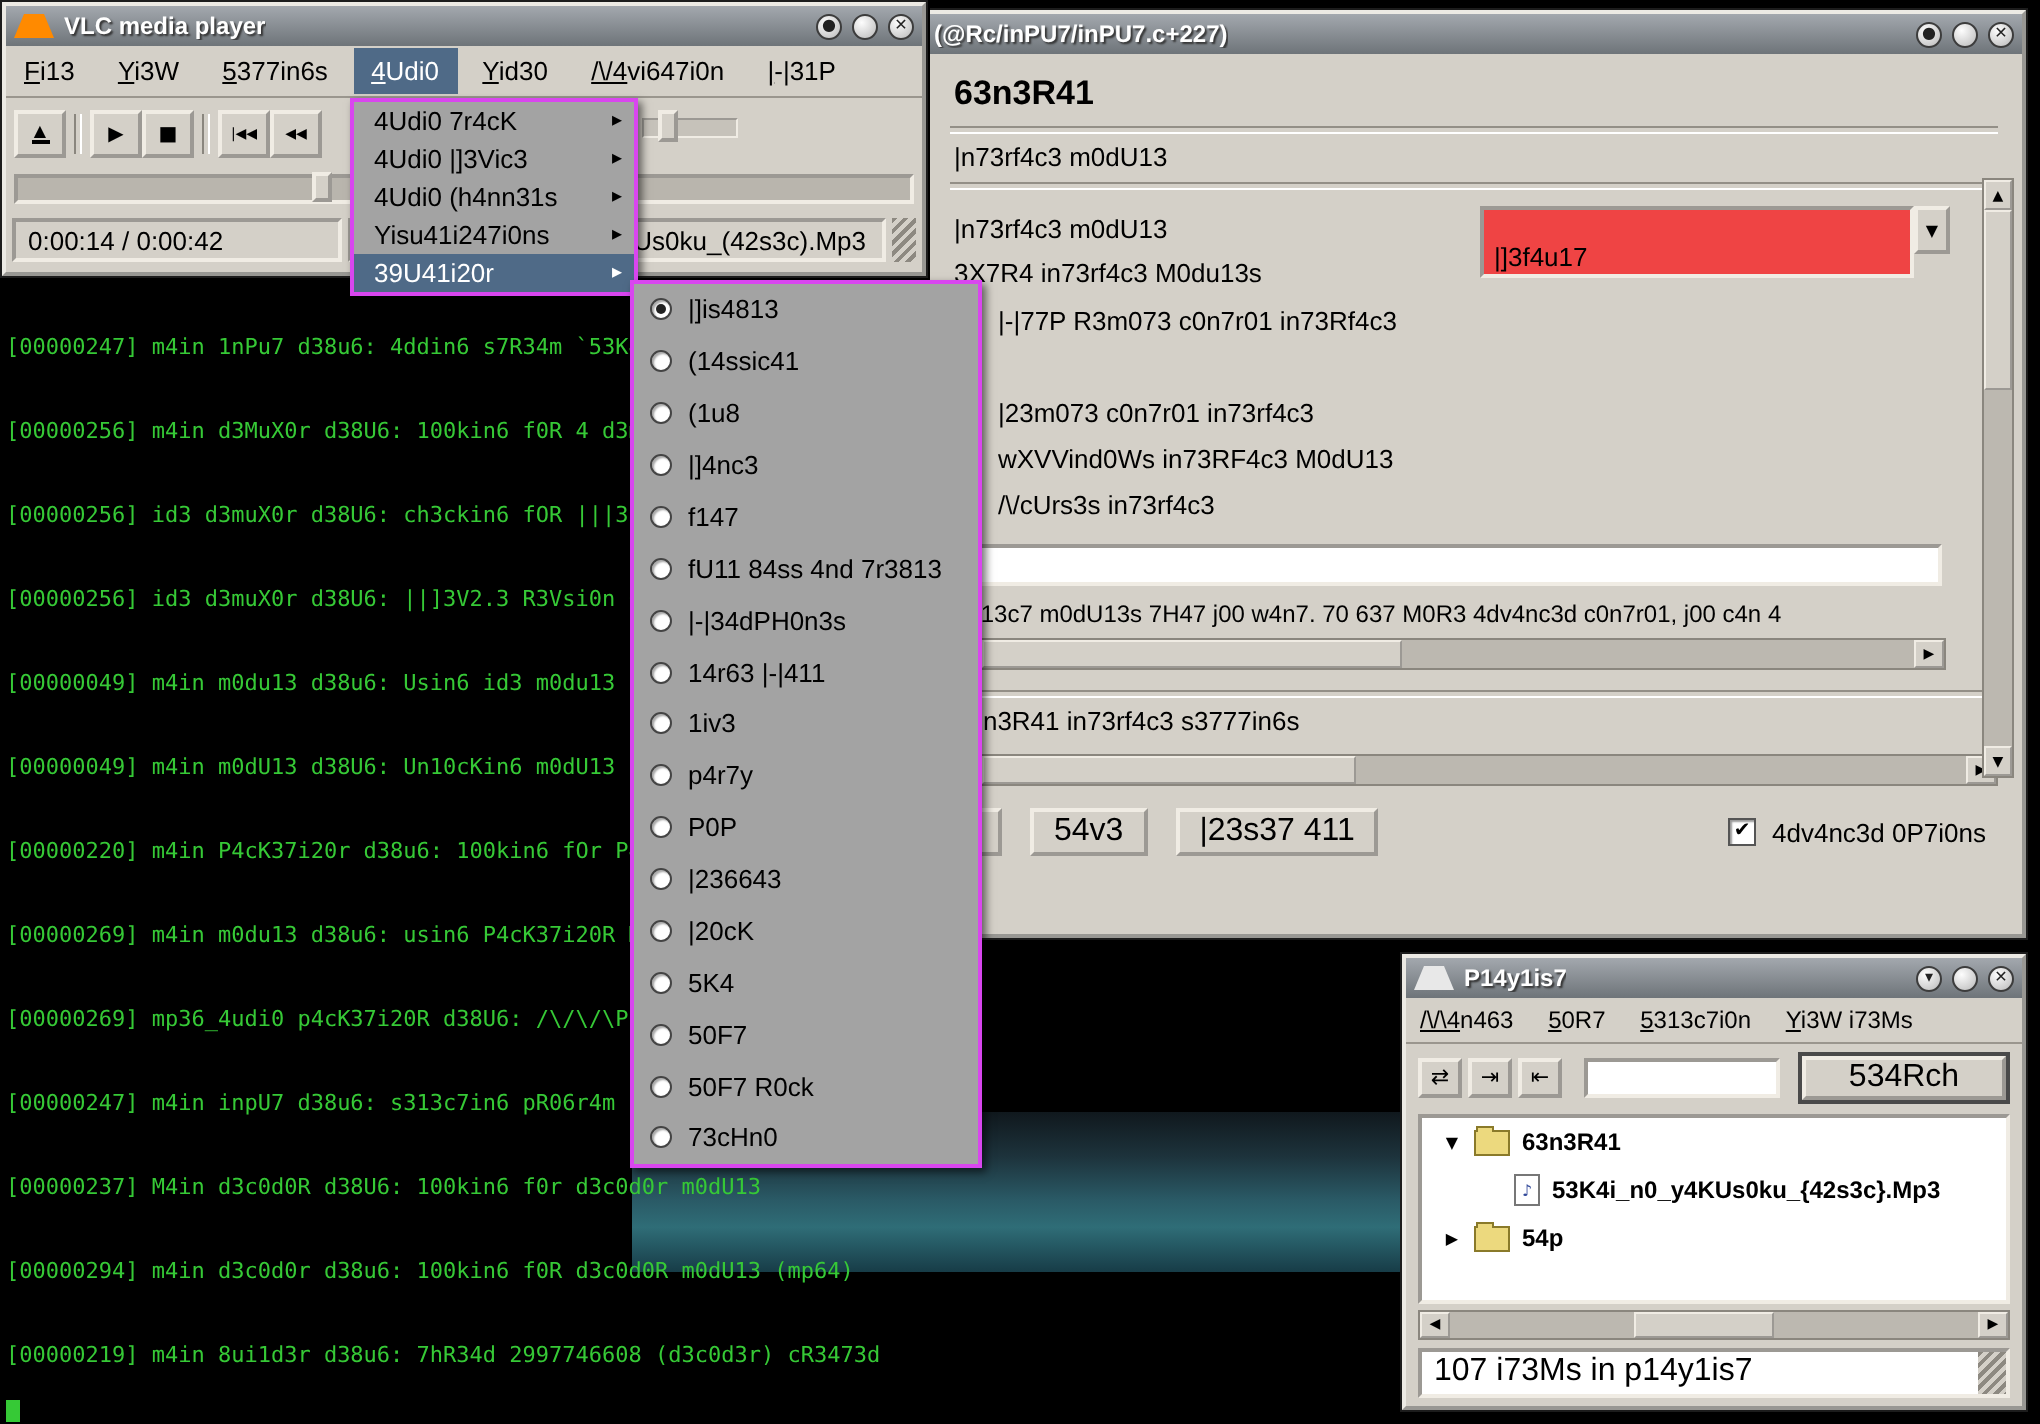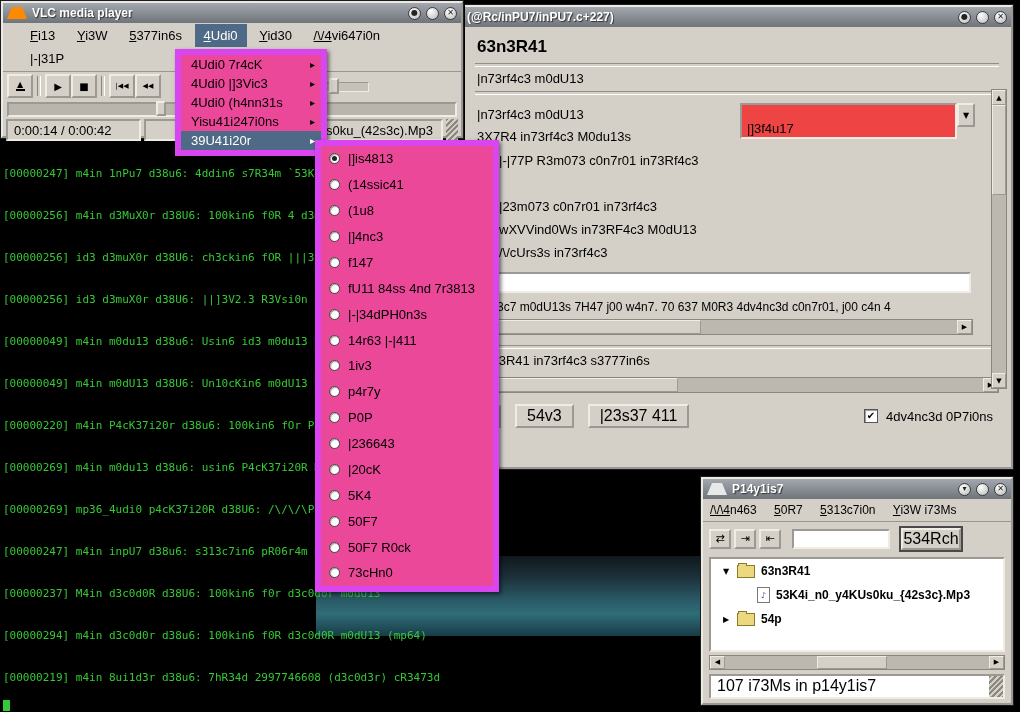--- a/index.html
+++ b/index.html
@@ -25,25 +25,25 @@
   .tb-sp{flex:1;}
   .tbtn{width:13px;height:13px;border-radius:50%;flex:0 0 13px;
         background:radial-gradient(circle at 35% 30%,#fdfdfd,#b9b9b9);
         border:1px solid #3c3c3c;display:flex;align-items:center;justify-content:center;
         font-size:8px;line-height:8px;color:#222;font-weight:normal;text-shadow:none;box-sizing:border-box;}
   .cone{width:0;height:0;border-left:5px solid transparent;border-right:5px solid transparent;
         border-bottom:12px solid #ff8a00;flex:0 0 10px;}
   .grip{background:repeating-linear-gradient(135deg,#8d8981 0 2px,#d4d0c8 2px 4px);}
 
   
-  .menubar{background:#d4d0c8;border-bottom:1px solid #9a968e;padding:1px 18px;}
+  .menubar{background:#d4d0c8;border-bottom:1px solid #9a968e;padding:1px 0;}
   .menubar .mi{display:inline-block;padding:4px 9px;}
   .menubar .mi::first-letter{text-decoration:underline;}
   .menubar .mi.active{background:#4f6a87;color:#fff;}
-  .menu-panel{position:absolute;background:#ec4899;border:6px solid #d946ef;
+  .menu-panel{position:absolute;background:#a3a3a3;border:2px solid #d946ef;
               box-shadow:2px 2px 4px rgba(0,0,0,.55);font-size:13px;}
   .menu-item{height:19px;display:flex;align-items:center;padding:0 6px 0 10px;gap:6px;}
   .menu-item .arrow{margin-left:auto;font-size:10px;}
   .menu-item.hl,.eq-item.hl{background:#4f6a87;color:#fff;}
   .eq-item{display:flex;align-items:center;gap:8px;padding:0 8px;flex:1;}
   .radio{width:9px;height:9px;border-radius:50%;border:1px solid #444;background:#fff;
          box-shadow:inset 1px 1px 1px #aaa;position:relative;flex:0 0 9px;}
   .radio.sel::after{content:"";position:absolute;left:2px;top:2px;width:5px;height:5px;border-radius:50%;background:#222;}
 
   
@@ -72,21 +72,21 @@
   .vsb .thumb{position:absolute;left:0;right:0;background:#d4d0c8;border:1px outset #f0ece4;box-sizing:border-box;}
 
   
   #vlc{left:0;top:0;width:462px;height:137px;z-index:20;}
   #vlc-toolbar{height:32px;display:flex;align-items:center;padding:2px 4px;position:relative;}
   #vlc-slider-row{height:18px;padding:2px 4px;}
   #vlc-progress{height:11px;border:2px inset #f0ece4;background:#b9b5ad;position:relative;}
   #vlc-progress .thumb{position:absolute;left:33%;top:-3px;width:10px;height:15px;
         background:#d4d0c8;border:2px outset #f0ece4;box-sizing:border-box;}
   #vlc-time-row{height:26px;display:flex;align-items:center;padding:0 3px;gap:3px;}
-  #time-panel{width:135px;height:22px;display:flex;align-items:center;padding:0 6px;}
+  #time-panel{width:165px;height:22px;display:flex;align-items:center;padding:0 6px;}
   #marquee-panel{flex:1;height:22px;display:flex;align-items:center;justify-content:flex-end;
                  padding:0 8px;overflow:hidden;white-space:nowrap;}
   #vol{position:absolute;left:318px;top:10px;width:46px;height:8px;border:1px inset #f0ece4;background:#c6c2ba;}
   #vol .thumb{position:absolute;left:7px;top:-5px;width:10px;height:16px;background:#d4d0c8;
               border:2px outset #f0ece4;box-sizing:border-box;}
   .eject-wrap{display:flex;flex-direction:column;align-items:center;line-height:7px;}
   .eject-bar{width:9px;height:2px;background:#000;margin-top:1px;}
 
   
   #audio-menu{left:175px;top:49px;width:140px;z-index:40;}
@@ -114,21 +114,21 @@
   #partial-btn{width:26px;padding:0;}
   #adv-wrap{margin-left:auto;display:flex;align-items:center;gap:8px;padding-right:6px;}
 
   
   #playlist{left:700px;top:476px;width:312px;height:228px;z-index:30;}
   #pl-menubar{font-size:12px;padding:1px 0;}
   #pl-menubar .mi{padding:3px 7px;}
   #pl-toolbar{height:30px;display:flex;align-items:center;padding:2px 6px;gap:3px;}
   #pl-toolbar .tool-btn{width:22px;flex-basis:22px;height:20px;font-size:11px;}
   #pl-search{width:98px;height:20px;margin-left:8px;}
-  #pl-search-btn{margin-left:8px;width:60px;height:22px;box-shadow:0 0 0 2px #4a4a4a;}
+  #pl-search-btn{margin-left:8px;width:102px;height:22px;box-shadow:0 0 0 2px #4a4a4a;}
   #pl-tree{margin:2px 6px 0 6px;height:94px;border:2px inset #f0ece4;background:#fff;
            font-size:12px;font-weight:bold;overflow:hidden;}
   .tree-row{height:24px;display:flex;align-items:center;gap:6px;padding-left:10px;}
   .tree-row .exp{font-size:8px;width:10px;text-align:center;}
   .folder{width:16px;height:11px;background:#ecd97e;border:1px solid #8a7a2a;position:relative;flex:0 0 16px;}
   .folder::before{content:"";position:absolute;left:0;top:-3px;width:7px;height:2px;
                   background:#ecd97e;border:1px solid #8a7a2a;border-bottom:none;}
   .fileicon{width:11px;height:14px;background:#fff;border:1px solid #777;display:flex;
             align-items:center;justify-content:center;font-size:8px;color:#334a9a;flex:0 0 11px;}
   #pl-hsb{margin:3px 6px 0 6px;height:15px;}

